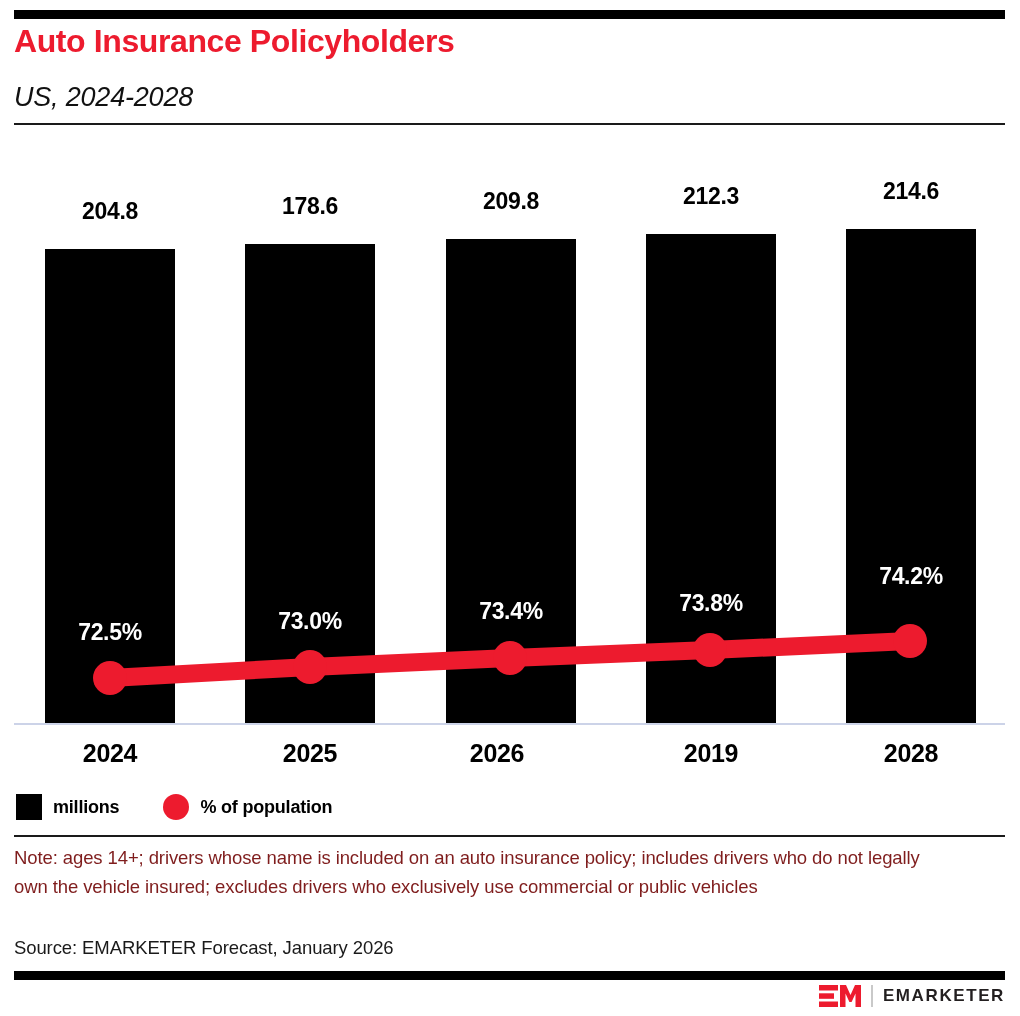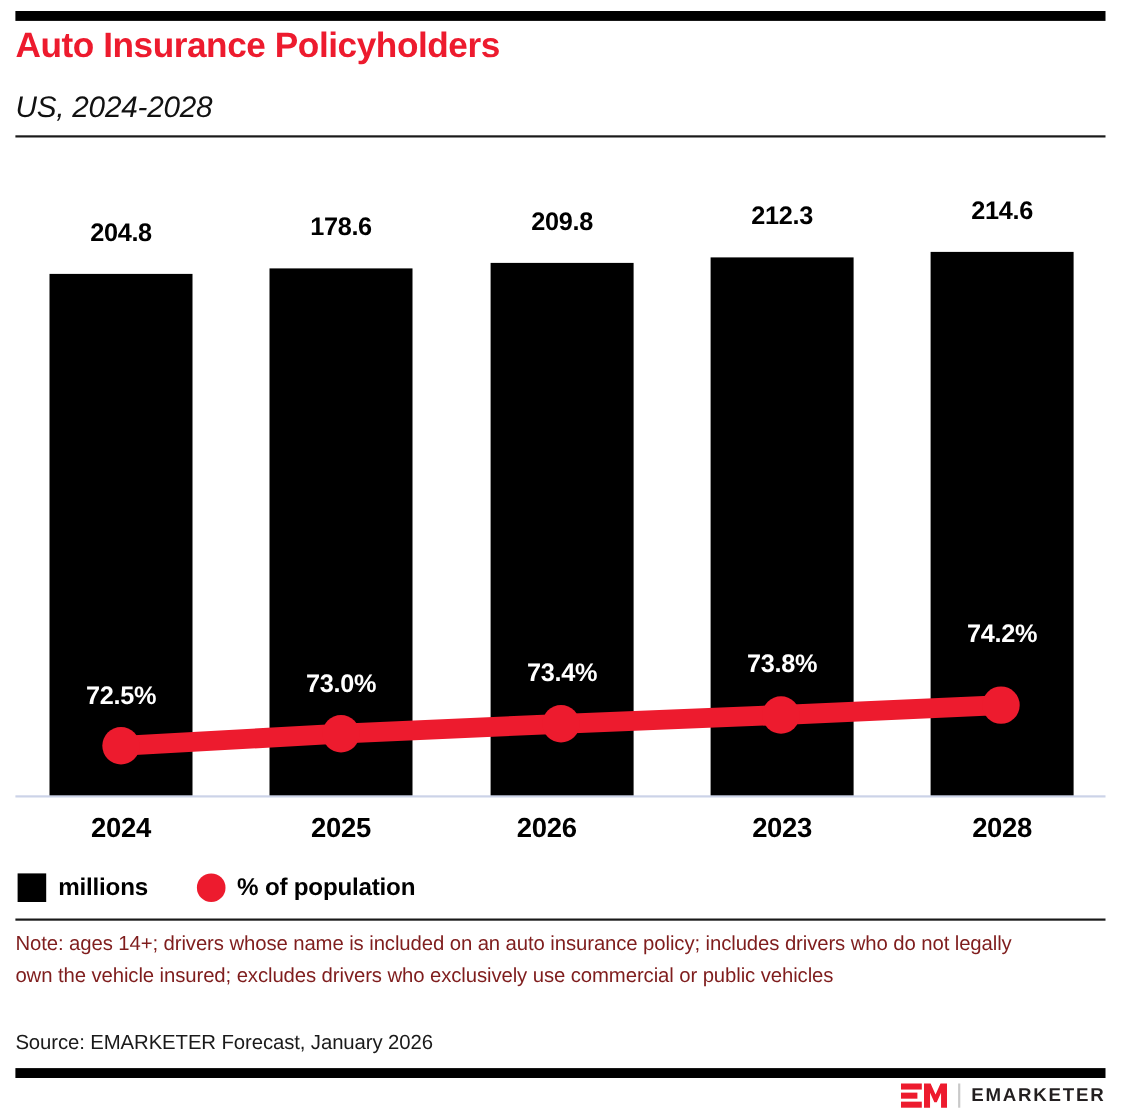--- a/index.html
+++ b/index.html
@@ -133,21 +133,21 @@
     margin-right: 11px;
   }
   .swatch-circle {
     width: 26px;
     height: 26px;
     border-radius: 50%;
     background: #ED1B2E;
     margin-right: 11px;
   }
   .legend-label {
-    font-size: 22px;
+    font-size: 18px;
     font-weight: bold;
     color: #000000;
     letter-spacing: -0.2px;
     white-space: nowrap;
   }
 
   
   .note-rule {
     position: absolute;
     left: 14px;
@@ -249,21 +249,21 @@
     <div class="pct-label" style="left:245px; top:608px; width:130px;">73.0%</div>
     <div class="pct-label" style="left:446px; top:598px; width:130px;">73.4%</div>
     <div class="pct-label" style="left:646px; top:590px; width:130px;">73.8%</div>
     <div class="pct-label" style="left:846px; top:563px; width:130px;">74.2%</div>
 
     <div class="axis-line"></div>
 
     <div class="x-tick" style="left:45px; width:130px;">2024</div>
     <div class="x-tick" style="left:245px; width:130px;">2025</div>
     <div class="x-tick" style="left:432px; width:130px;">2026</div>
-    <div class="x-tick" style="left:646px; width:130px;">2023</div>
+    <div class="x-tick" style="left:646px; width:130px;">2019</div>
     <div class="x-tick" style="left:846px; width:130px;">2028</div>
   </div>
 
   <div class="legend">
     <div class="legend-item">
       <span class="swatch-square"></span>
       <span class="legend-label">millions</span>
     </div>
     <div class="legend-item">
       <span class="swatch-circle"></span>

